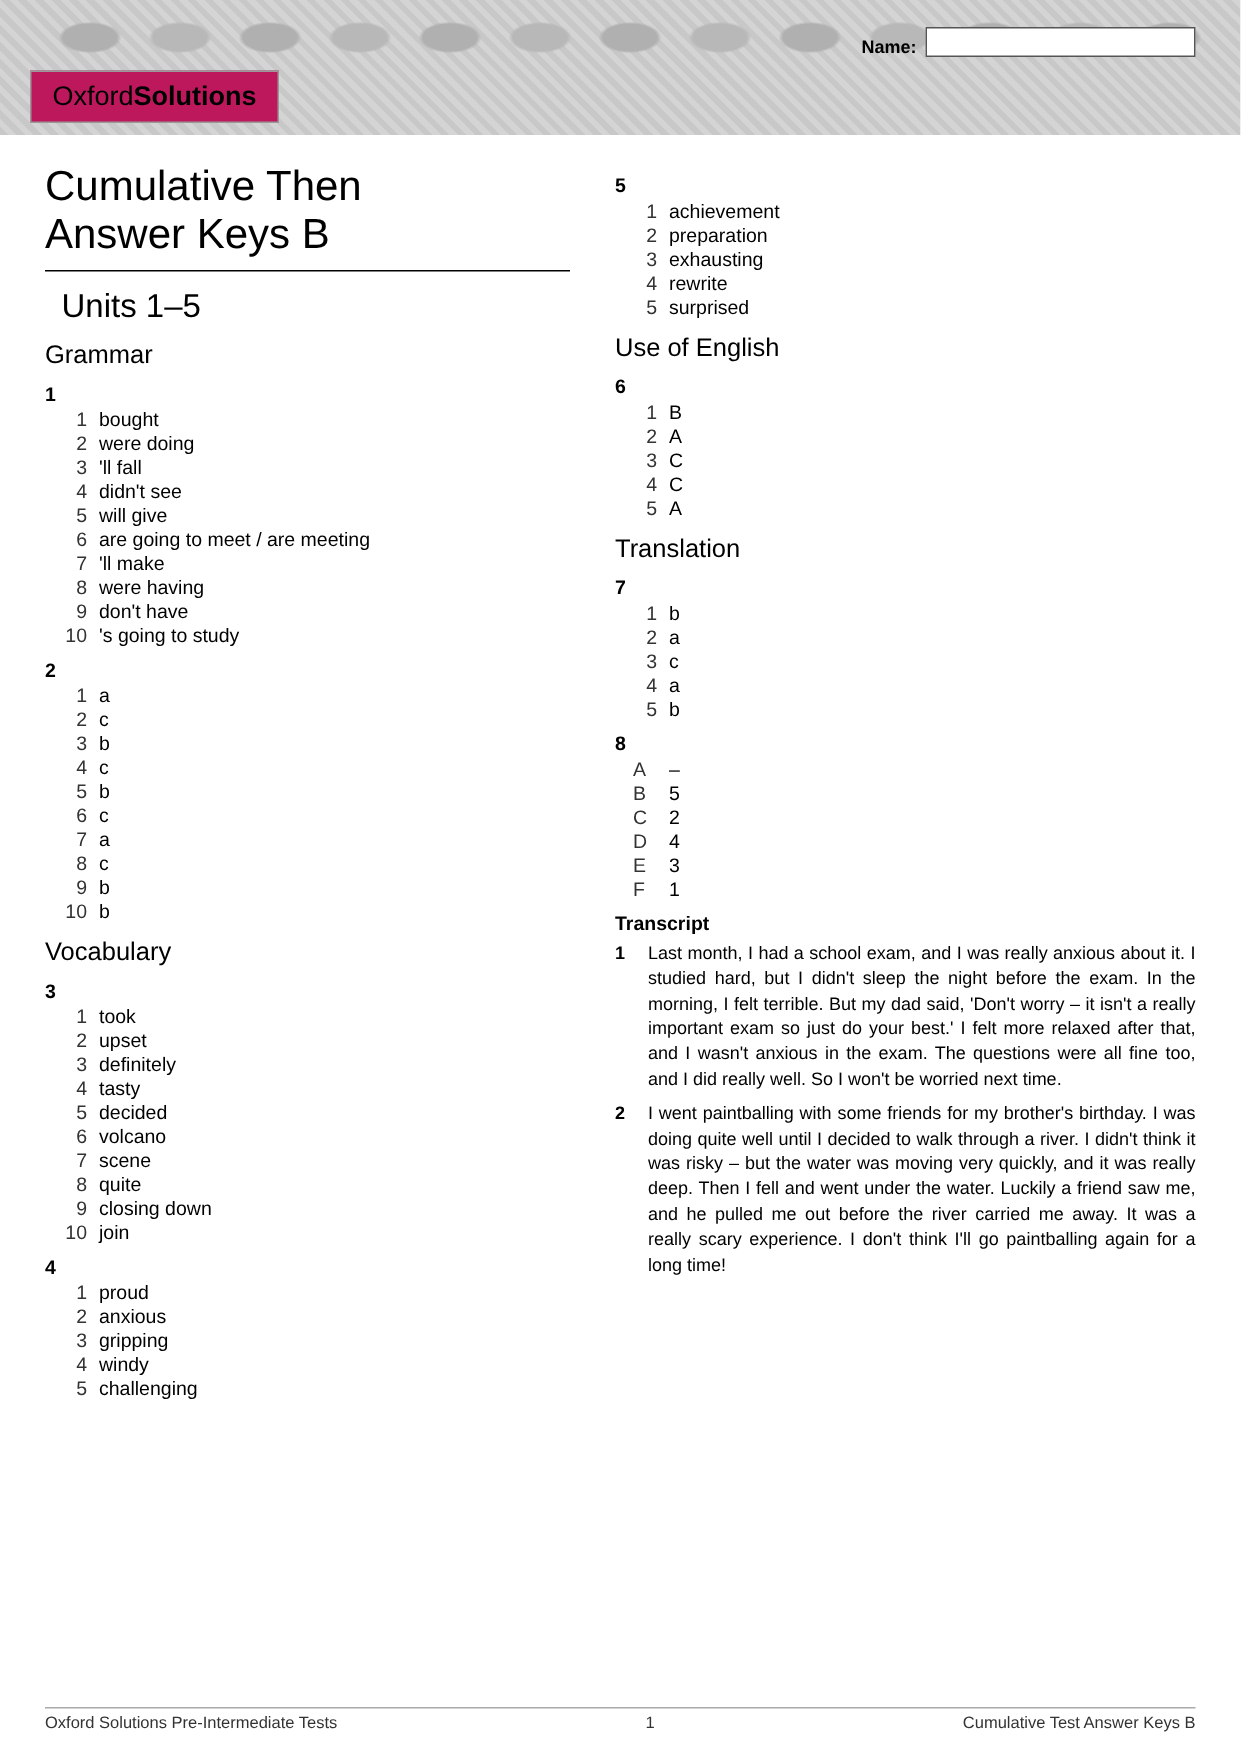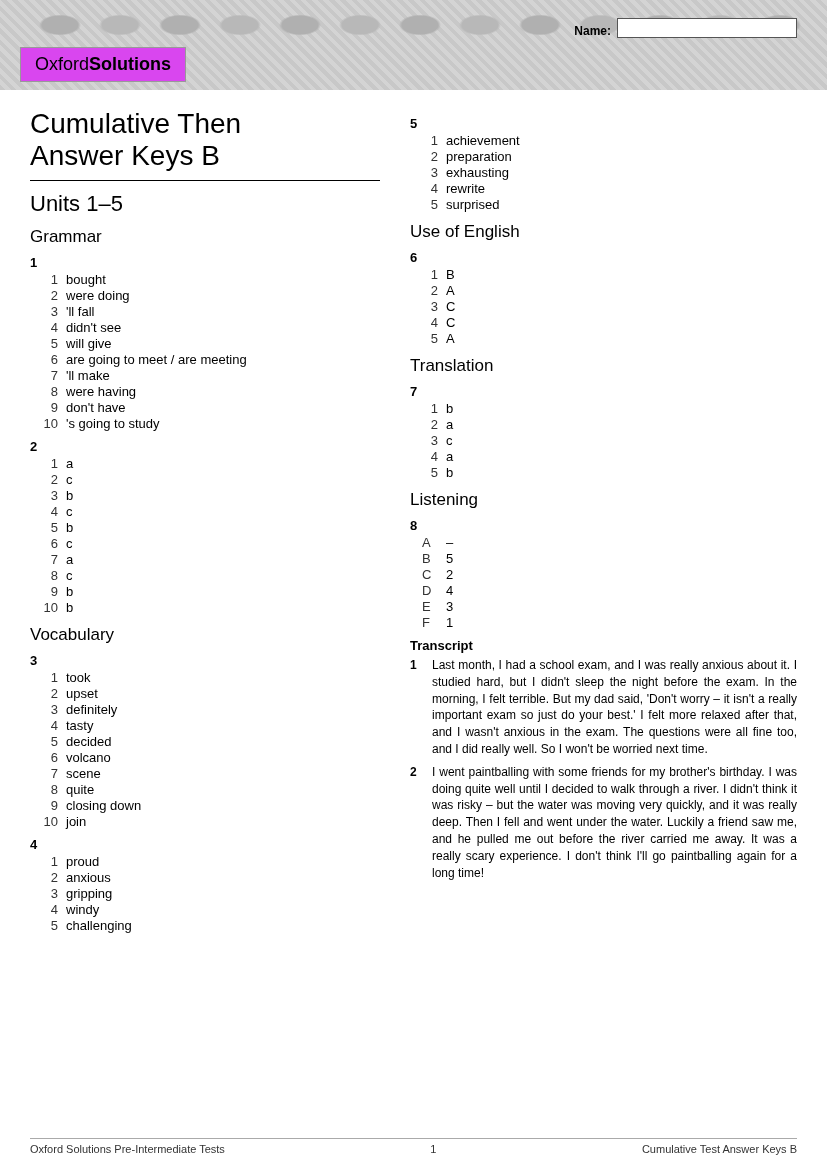--- a/index.html
+++ b/index.html
@@ -47,21 +47,21 @@
         radial-gradient(ellipse 30px 15px at 480px 25px, #b8b8b8 60%, transparent 70%),
         radial-gradient(ellipse 30px 15px at 540px 25px, #b0b0b0 60%, transparent 70%),
         radial-gradient(ellipse 30px 15px at 600px 25px, #b8b8b8 60%, transparent 70%),
         radial-gradient(ellipse 30px 15px at 660px 25px, #b0b0b0 60%, transparent 70%),
         radial-gradient(ellipse 30px 15px at 720px 25px, #b8b8b8 60%, transparent 70%),
         radial-gradient(ellipse 30px 15px at 780px 25px, #b0b0b0 60%, transparent 70%);
     }
     .header-logo-box {
       position: relative;
       z-index: 2;
-      background: #d946ef;
+      background: #be185d;
       border: 1px solid #999;
       padding: 6px 14px;
       margin-left: 20px;
       margin-bottom: 8px;
     }
     .header-logo-text {
       font-size: 18px;
       font-weight: normal;
       color: #000;
     }
@@ -115,20 +115,21 @@
     .title-divider {
       border: none;
       border-top: 1.5px solid #000;
       margin: 8px 0 10px 0;
       width: 100%;
     }
     .section-title-large {
       font-size: 22px;
       font-weight: normal;
       margin-bottom: 6px;
+      margin-left: 11px;
     }
     .section-title-medium {
       font-size: 17px;
       font-weight: normal;
       margin-bottom: 4px;
       margin-top: 10px;
     }
 
     
     .question-number {
@@ -481,21 +482,20 @@
       <li>
           <span class="answer-num">4</span>
           <span class="answer-text">a</span>
         </li>
       <li>
           <span class="answer-num">5</span>
           <span class="answer-text">b</span>
         </li>
     </ul>
 
-    <h3 class="section-title-medium">Listening</h3>
 
     <div class="question-number">8</div>
     <ul class="letter-list">
       <li>
           <span class="letter-key">A</span>
           <span class="answer-text">–</span>
         </li>
       <li>
           <span class="letter-key">B</span>
           <span class="answer-text">5</span>

